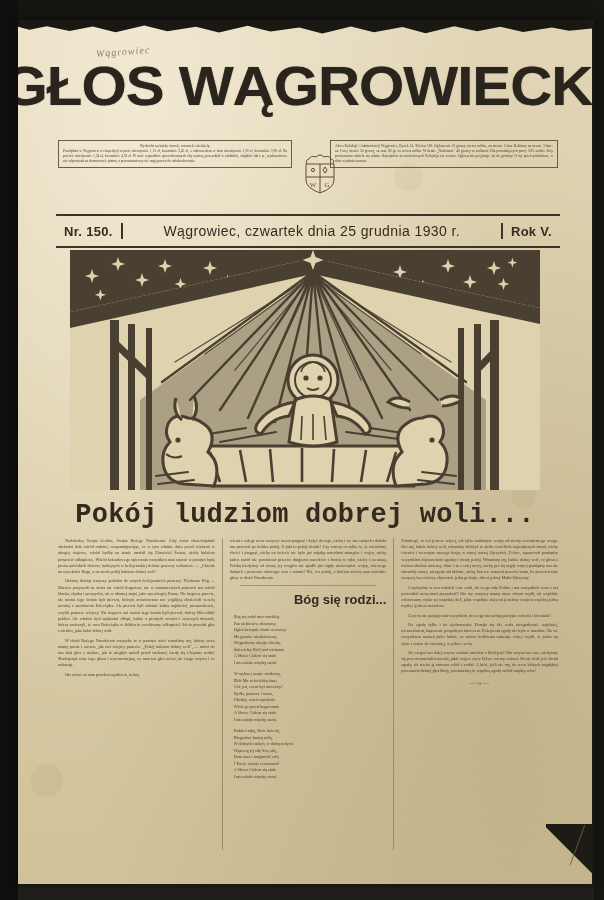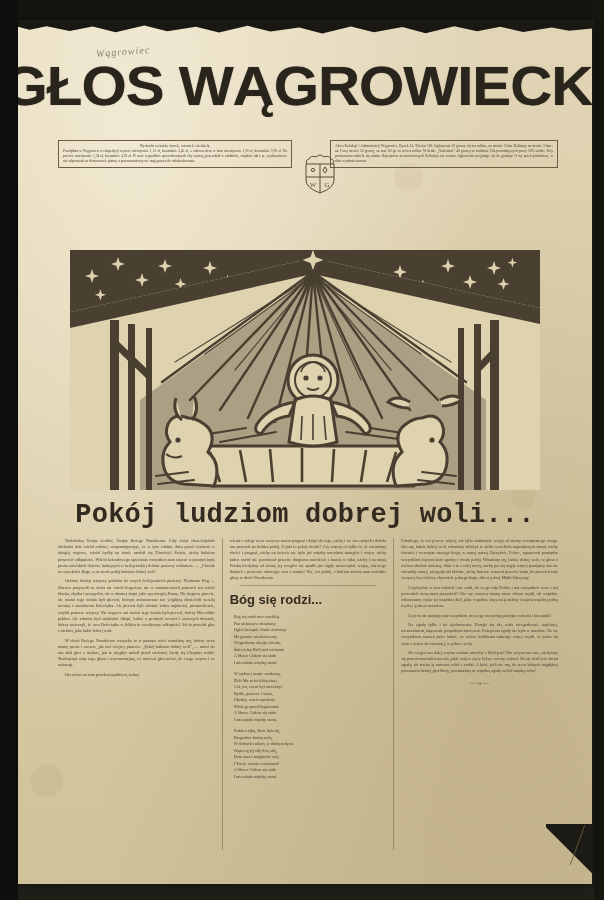--- a/index.html
+++ b/index.html
@@ -89,21 +89,21 @@
   #cols{position:absolute;left:40px;right:34px;top:516px;bottom:34px;display:flex;}
   .col{flex:1;font-size:4.15px;line-height:1.5;text-align:justify;color:#463c2c;
        padding:0 5px;}
   .col.c1{padding-left:0;}
   .col.c3{padding-right:0;}
   .vrule{width:1px;background:#7b6c4c;opacity:.6;margin:0 2px;}
   .col p{margin:0 0 3px 0;text-indent:7px;}
   .col p.noind{text-indent:0;}
 
   .poemhead{font-family:"Liberation Sans",sans-serif;font-weight:bold;
-    font-size:13px;text-align:left;color:#332b20;margin:4px 0 5px;}
+    font-size:13px;text-align:right;color:#332b20;margin:4px 0 5px;}
   .stanza{font-size:4.2px;line-height:1.55;text-align:left;margin:0 0 5px 0;
     padding-left:4px;color:#463c2c;}
   .stanza div{white-space:nowrap;overflow:hidden;}
   .endorn{text-align:center;font-size:7px;color:#5a4e38;margin-top:3px;letter-spacing:1px;}
   .poemrule{height:1px;background:#7b6c4c;opacity:.55;margin:2px 10px 4px;}
 </style>
 </head>
 <body>
 
 <div id="scan">
@@ -134,20 +134,25 @@
         <path d="M26 17 l2 3 -2 3 -2 -3 z"></path>
       </g>
       <text x="14" y="37" font-size="7" text-anchor="middle" fill="#5d4f35" font-family="Liberation Serif, serif">W</text>
       <text x="28" y="37" font-size="7" text-anchor="middle" fill="#5d4f35" font-family="Liberation Serif, serif">G</text>
     </svg>
 
     <div class="msbox" id="ms-right">
       <span>Adres Redakcji i Administracji Wągrowiec, Rynek 14.  Telefon 126. Ogłoszenia 10 groszy wiersz milim., na stronie 5 łam.  Reklamy na stronie 3 łam.: na 1-szej stronie 50 groszy, za zast. 60 gr. za wiersz milim. W dziale „Nadesłane" 40 groszy za milimetr. Dla poszukujących pracy 50% zniżki. Przy powtarzaniu udziela się rabatu. Rękopisów niezamówionych Redakcja nie zwraca. Ogłoszenia przyjmuje się do godziny 11-tej przed południem, w dniu wydania numeru.</span>
     </div>
 
+    <div id="issuebar">
+      <div class="seg nr">Nr. 150.</div>
+      <div class="seg mid">Wągrowiec, czwartek dnia 25 grudnia 1930 r.</div>
+      <div class="seg rok">Rok V.</div>
+    </div>
 
     <div id="cut">
       <svg width="470" height="240" viewBox="0 0 470 240">
         <defs>
           <clipPath id="frame">
               <rect x="0" y="0" width="470" height="240"></rect>
             </clipPath>
           <g id="star4">
             <path d="M0,-7 L1.7,-1.7 L7,0 L1.7,1.7 L0,7 L-1.7,1.7 L-7,0 L-1.7,-1.7 Z"></path>
           </g>

